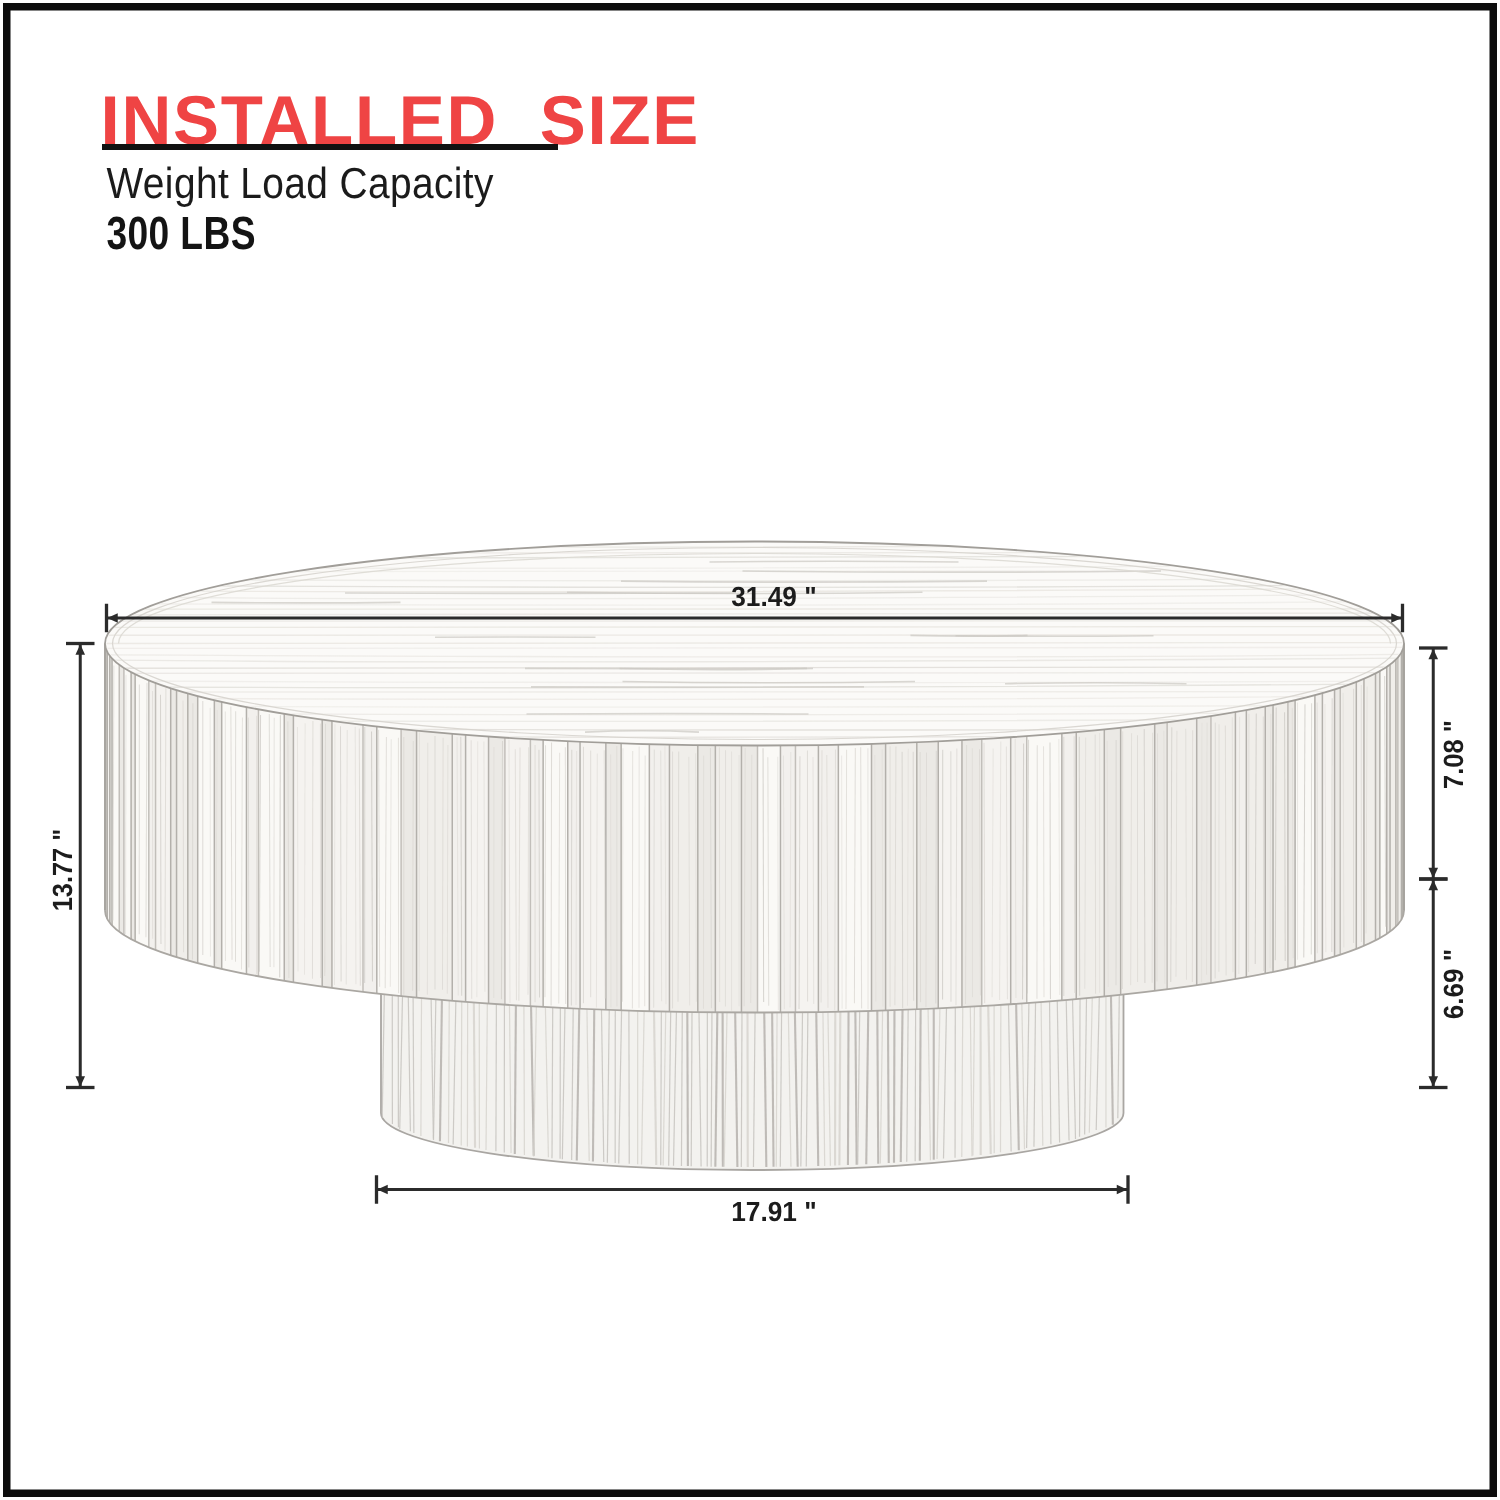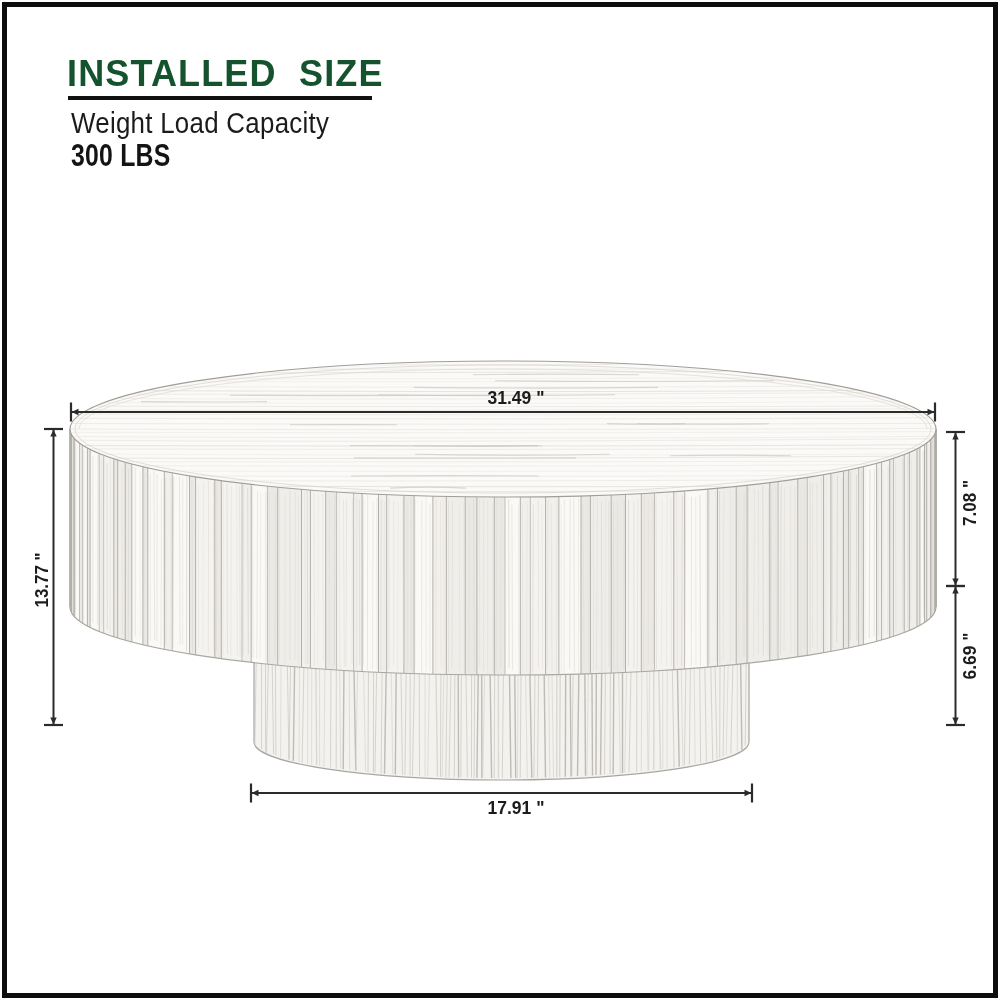--- a/index.html
+++ b/index.html
@@ -1,18 +1,18 @@
 <!DOCTYPE html>
 <html><head><meta charset="utf-8">
 <style>
   html,body {margin:0;padding:0;background:#ffffff;}
   #page {position:relative;width:1000px;height:1000px;background:#ffffff;overflow:hidden;
          font-family:"Liberation Sans", sans-serif;}
   #frame {position:absolute;left:2px;top:2px;width:986px;height:986px;border:5px solid #0d0d0d;}
-  .t1 {position:absolute;left:67px;top:53px;font-size:36px;font-weight:700;letter-spacing:1.15px;color:#14532d;white-space:pre;}
+  .t1 {position:absolute;left:67px;top:53px;font-size:46px;font-weight:700;letter-spacing:1.15px;color:#ef4444;white-space:pre;}
   .rule {position:absolute;left:68px;top:96px;width:304px;height:4px;background:#111;}
   .t2 {position:absolute;left:71px;top:107px;font-size:29px;font-weight:400;color:#1b1b1b;letter-spacing:0.3px;transform:scaleX(0.893);transform-origin:left top;}
   .t3 {position:absolute;left:71px;top:138px;font-size:31px;font-weight:700;color:#141414;letter-spacing:0.3px;transform:scaleX(0.8);transform-origin:left top;}
 </style></head>
 <body>
 <div id="page">
 
   <div id="frame"></div>
 
   <div class="t1">INSTALLED  SIZE</div>

